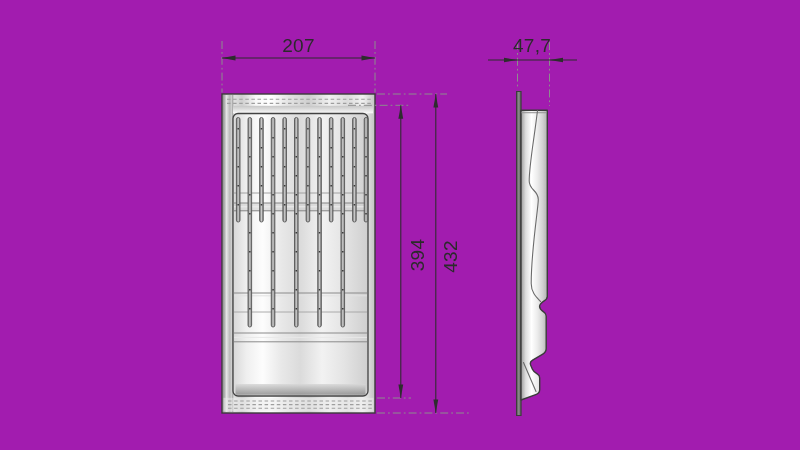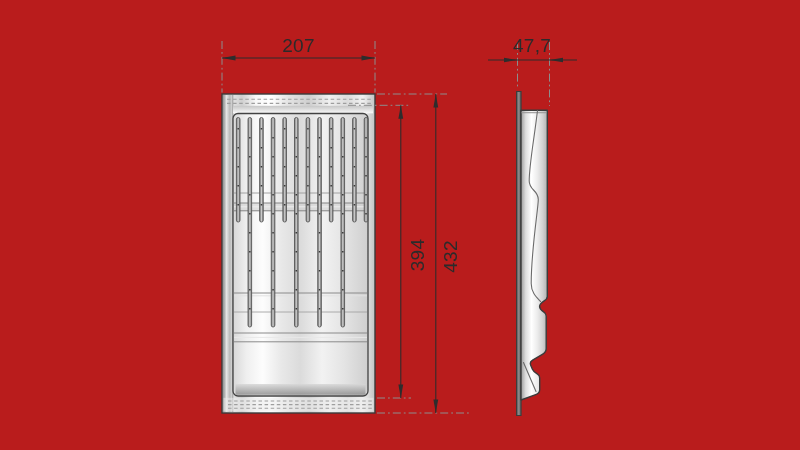--- a/index.html
+++ b/index.html
@@ -1,16 +1,16 @@
 <!DOCTYPE html>
 <html><head>
 <meta charset="utf-8">
 <style>
   html,body{margin:0;padding:0;background:#ffffff;}
-  .stage{position:relative;width:800px;height:450px;background:#b91c1c;overflow:hidden;
+  .stage{position:relative;width:800px;height:450px;background:#a21caf;overflow:hidden;
          font-family:"Liberation Sans",sans-serif;}
   svg{display:block;}
   .outline{stroke:#3a3a3a;stroke-width:1.4;}
   .dim-line{stroke:#2d2d2d;stroke-width:1.05;fill:none;}
   .dim-arrow{fill:#2d2d2d;stroke:none;}
   .ext-line{stroke:#8d8d8d;stroke-width:1;fill:none;stroke-dasharray:8 3 1.8 3;}
   .dim-text{font-family:"Liberation Sans",sans-serif;font-size:19px;fill:#2b2b2b;
             text-anchor:middle;letter-spacing:.3px;}
   .rim-dash{stroke:#9e9e9e;stroke-width:1.15;stroke-dasharray:3.5 2.6;fill:none;}
   .groove{fill:none;}

